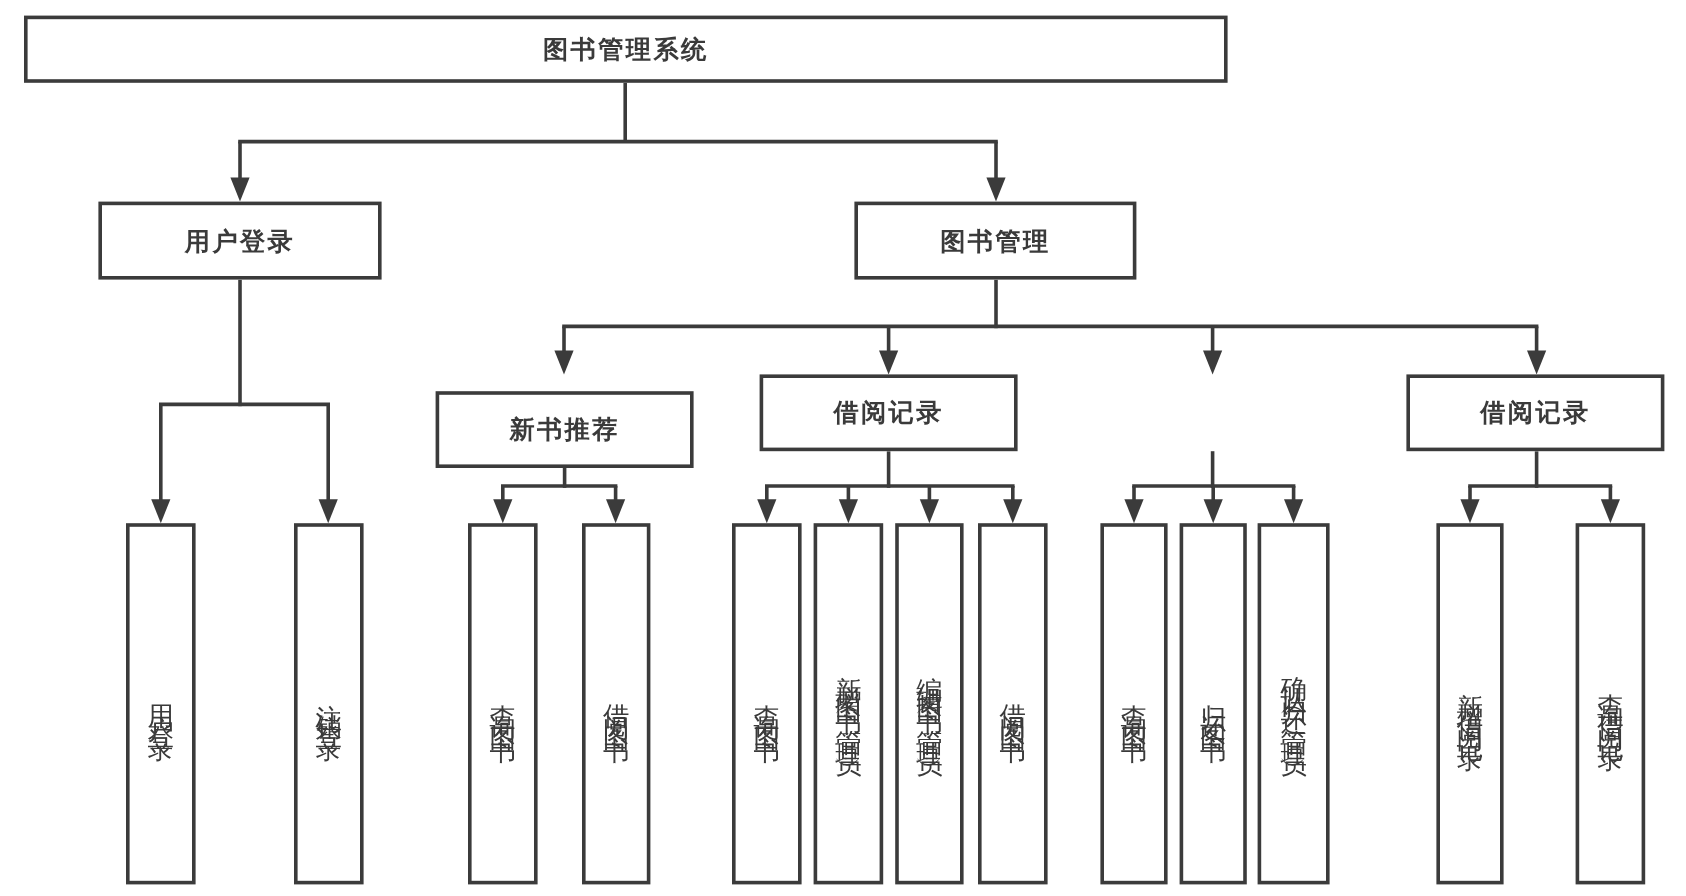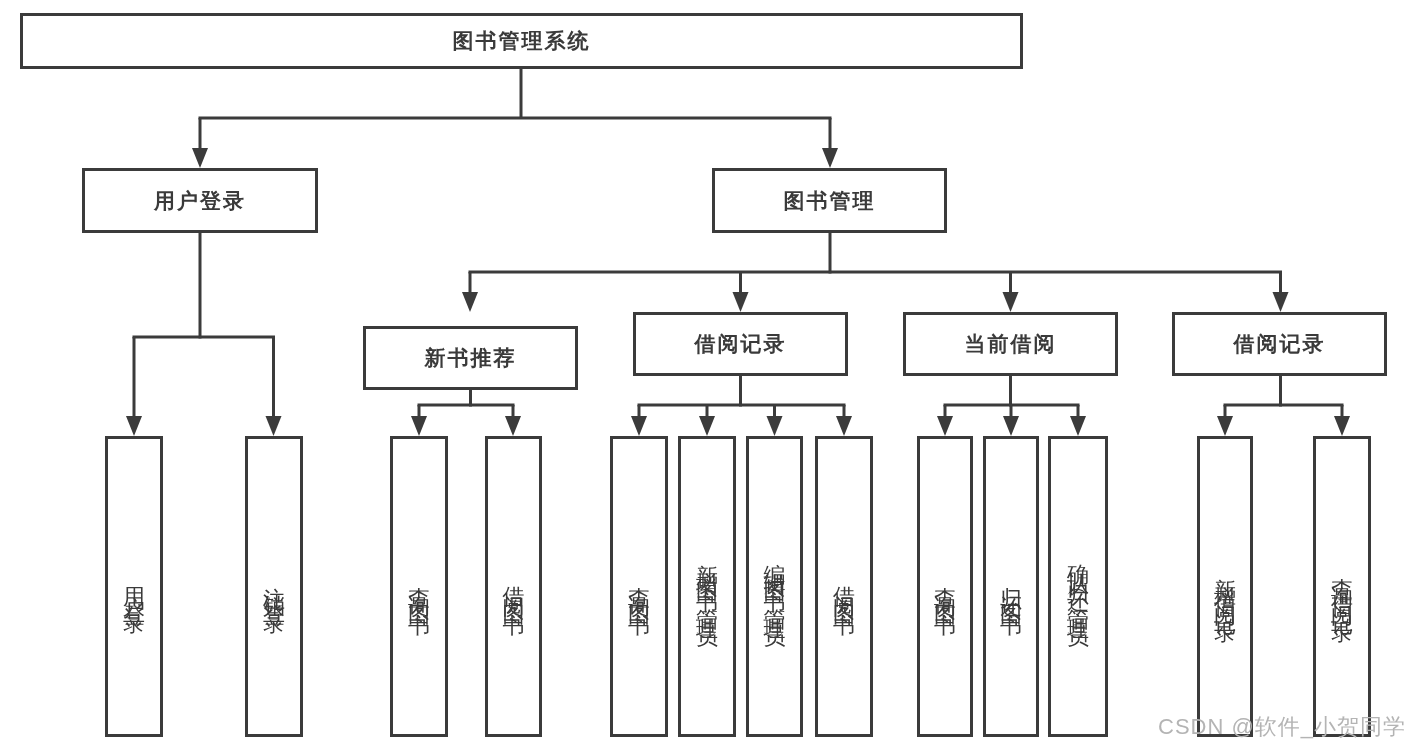--- a/index.html
+++ b/index.html
@@ -117,21 +117,20 @@
     </g>
   </svg>
 
   <div class="hbox" style="left:20px; top:13px; width:1003px; height:56px;">图书管理系统</div>
 
   <div class="hbox" style="left:82px; top:168px; width:236px; height:65px;">用户登录</div>
   <div class="hbox" style="left:712px; top:168px; width:235px; height:65px;">图书管理</div>
 
   <div class="hbox" style="left:363px; top:312px; width:215px; height:64px;margin-top:14px;">新书推荐</div>
   <div class="hbox" style="left:633px; top:312px; width:215px; height:64px;">借阅记录</div>
-  <div class="hbox" style="left:903px; top:312px; width:215px; height:64px;">当前借阅</div>
   <div class="hbox" style="left:1172px; top:312px; width:215px; height:64px;">借阅记录</div>
 
   <div class="vcol" style="left:105px; top:436px; width:58px; height:301px;">
     <span>用户登录</span>
   </div>
   <div class="vcol" style="left:245px; top:436px; width:58px; height:301px;">
     <span>注销登录</span>
   </div>
 
   <div class="vcol" style="left:390px; top:436px; width:58px; height:301px;">
@@ -164,15 +163,14 @@
     <span>确认归还（管理员）</span>
   </div>
 
   <div class="vcol" style="left:1197px; top:436px; width:56px; height:301px;">
     <span>新增借阅记录</span>
   </div>
   <div class="vcol" style="left:1313px; top:436px; width:58px; height:301px;">
     <span>查询借阅记录</span>
   </div>
 
-  <div id="watermark">CSDN @软件_小贺同学</div>
 
 </div>
 
 </body></html>

